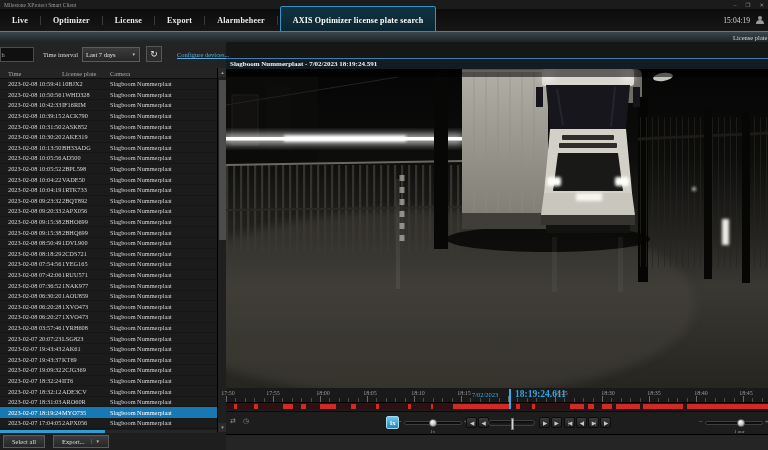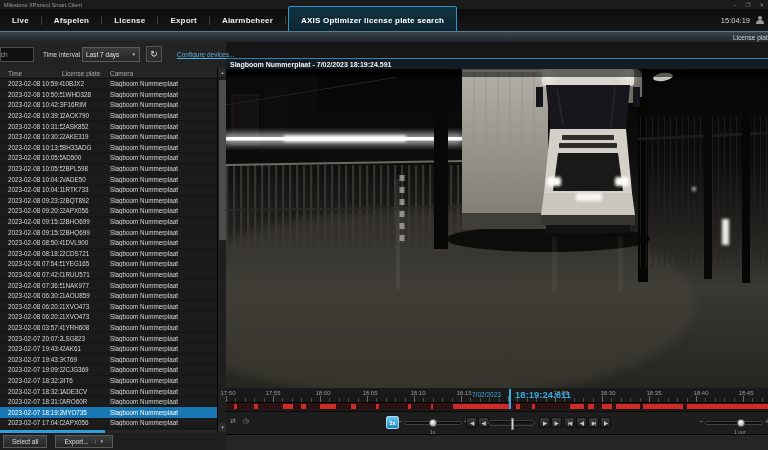--- a/index.html
+++ b/index.html
@@ -1,18 +1,18 @@
 <!DOCTYPE html>
 <html><head>
 <meta charset="utf-8">
 <style>
   html,body{margin:0;padding:0;background:#000;}
   *{box-sizing:border-box;}
   .window{position:relative;width:768px;height:450px;overflow:hidden;background:#161616;
-    font-family:Liberation Sans, sans-serif;color:#ddd;padding-left:36px;-webkit-font-smoothing:antialiased;}
+    font-family:Liberation Serif, serif;color:#ddd;padding-left:36px;-webkit-font-smoothing:antialiased;}
 
   
   .titlebar{position:absolute;left:0;top:0;width:768px;height:9px;background:#1b1b1b;
     display:flex;align-items:center;font-size:5.5px;color:#9a9a9a;padding:0 4px;}
   .winbtns{margin-left:auto;display:flex;gap:9px;font-size:5.5px;color:#8f8f8f;}
   .winbtns span{cursor:default;}
 
   
   .tabbar{position:absolute;left:0;top:9px;width:768px;height:22px;
     background:linear-gradient(#0c0c0c,#161616);display:flex;align-items:center;}
@@ -128,21 +128,21 @@
       <span>–</span>
       <span>❐</span>
       <span>✕</span>
     </span>
   </div>
 
   <div class="tabbar">
     <span id="tabs" style="display:flex;align-items:center;height:100%;">
         <span class="tab">Live</span>
         <span class="tabsep"></span>
-        <span class="tab">Afspelen</span>
+        <span class="tab">Optimizer</span>
         <span class="tabsep"></span>
         <span class="tab">License</span>
         <span class="tabsep"></span>
         <span class="tab">Export</span>
         <span class="tabsep"></span>
         <span class="tab">Alarmbeheer</span>
         <span class="tabsep"></span>
         <span class="tab active">AXIS Optimizer license plate search</span>
       </span>
     <span class="clock">15:04:19</span>

